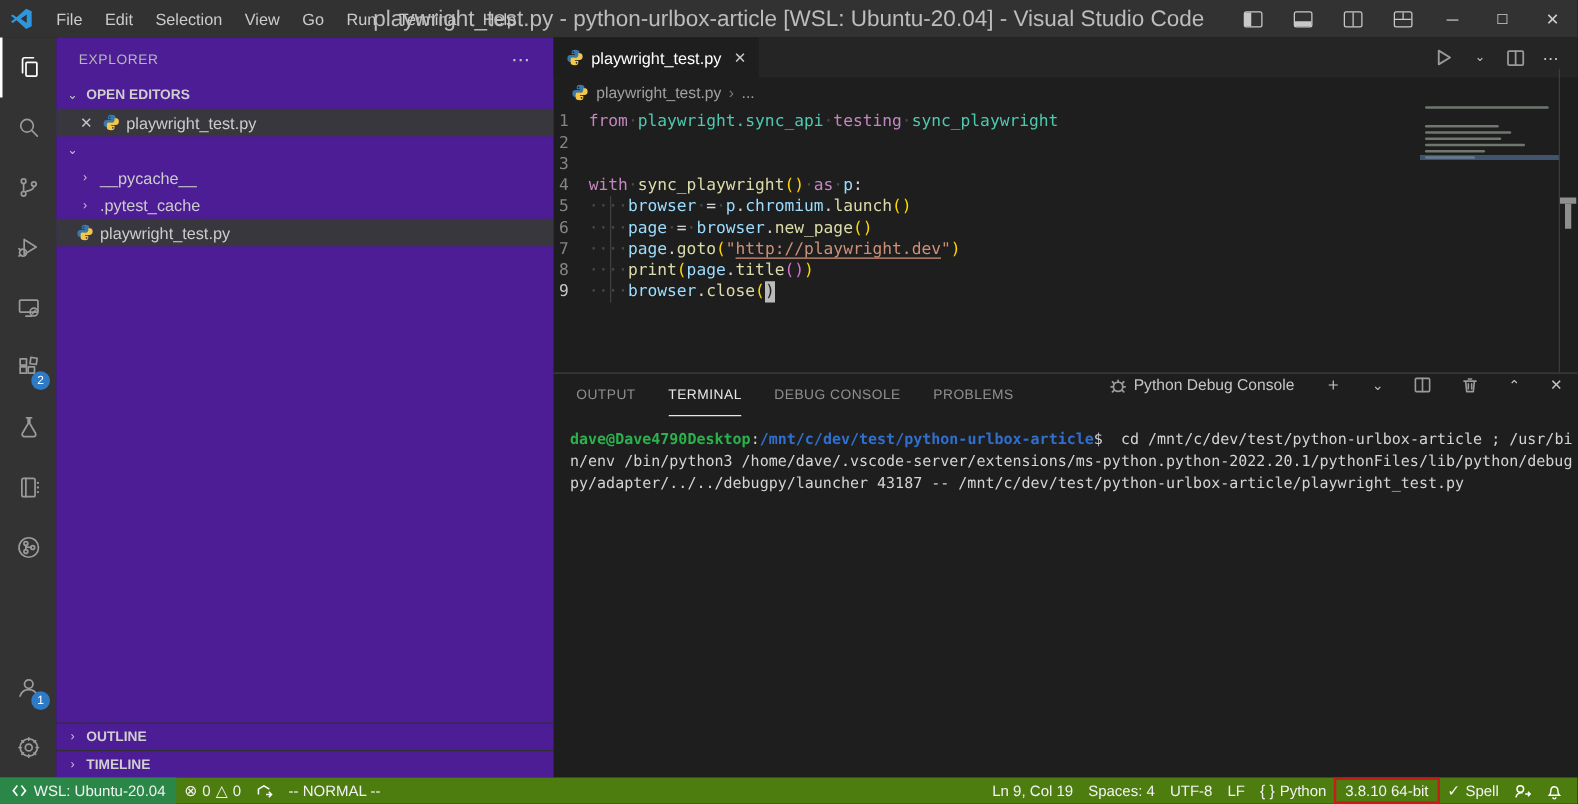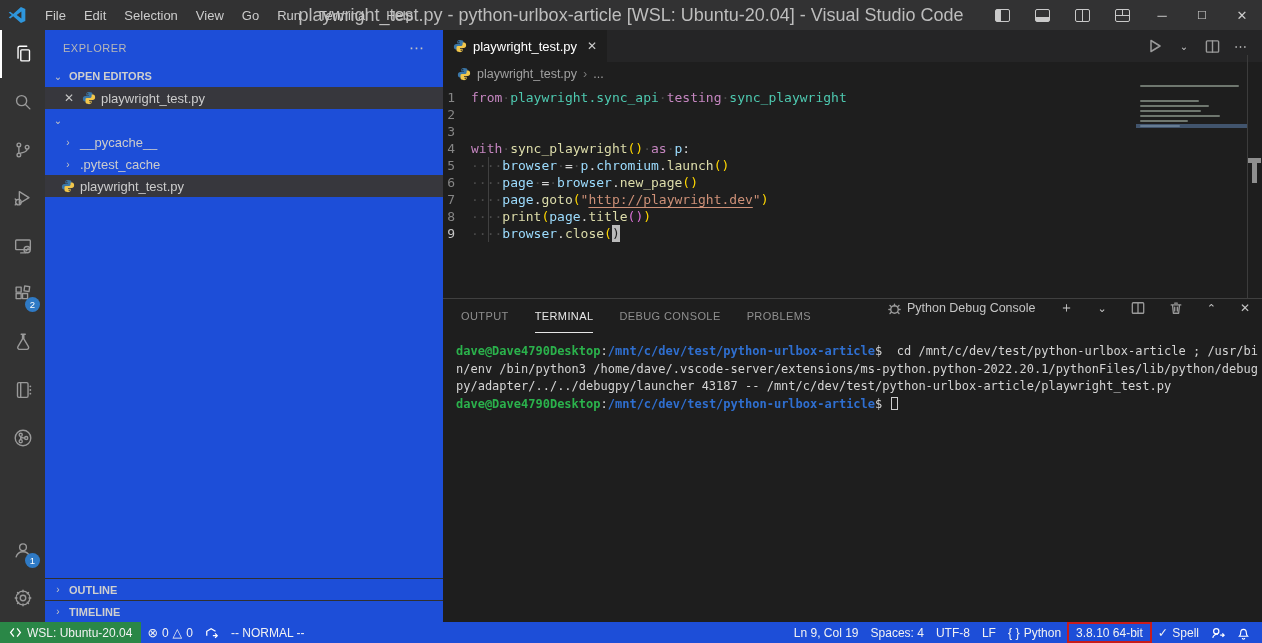--- a/index.html
+++ b/index.html
@@ -31,21 +31,21 @@
   .activitybar { position:absolute; left:0; top:30px; width:45px; height:592px; background:#333333;
     display:flex; flex-direction:column; align-items:stretch; }
   .ab-item { position:relative; height:48px; display:flex; align-items:center; justify-content:center; cursor:pointer; }
   .ab-item.active { border-left:2px solid #ffffff; }
   .ab-item.active .ic { stroke:#ffffff; }
   .badge { position:absolute; right:5px; bottom:6px; min-width:15px; height:15px; padding:0 3px; border-radius:50%;
     background:#2f7ac5; color:#fff; font-size:9.5px; display:flex; align-items:center; justify-content:center; }
   .ab-bottom { margin-top:auto; }
 
   
-  .sidebar { position:absolute; left:45px; top:30px; width:398px; height:592px; background:#1d4ed8; }
+  .sidebar { position:absolute; left:45px; top:30px; width:398px; height:592px; background:#4c1d95; }
   .sb-header { height:35px; display:flex; align-items:center; padding:0 18px; color:#b8b8b8; font-size:11px; letter-spacing:0.5px; }
   .sb-header .more { margin-left:auto; color:#c5c5c5; font-size:15px; letter-spacing:1px; cursor:pointer; }
   .sb-sect { height:22px; display:flex; align-items:center; gap:4px; padding:0 6px; font-weight:700; font-size:11px; color:#cfcfcf; cursor:pointer; }
   .chev { font-size:10px; color:#c5c5c5; width:14px; text-align:center; font-weight:400; }
   .tree-row { height:22px; display:flex; align-items:center; gap:5px; padding-left:16px; font-size:13px; color:#cccccc; cursor:pointer; }
   .tree-row.sel { background:#37373d; }
   .tree-row .close-x { width:16px; text-align:center; color:#c5c5c5; font-size:12px; }
   .sb-bottom { position:absolute; left:0; right:0; bottom:0; }
   .sb-bottom .sb-sect { border-top:1px solid #303031; height:22px; }
 
@@ -84,21 +84,21 @@
   .pa-glyph { font-size:14px; cursor:pointer; }
   .terminal { padding:10px 4px 0 13px; font-family:"DejaVu Sans Mono", monospace; font-size:12px; line-height:17.5px; color:#d4d4d4; }
   .t-line { white-space:pre; }
   .t-user{color:#2bb24c; font-weight:700;} .t-path{color:#2f6fd0; font-weight:700;} .t-pun{color:#d4d4d4} .t-cmd{color:#d4d4d4} 
   .t-out{color:#ececec; font-weight:700;}
   .t-highlight { display:inline-block; background:#4f4f4f; border:2px solid #c81c1c; padding:0 5px; margin:1px 0;
     box-shadow:3px 4px 4px rgba(0,0,0,0.45); }
   .t-cursor { display:inline-block; width:7px; height:13px; border:1px solid #cfcfcf; vertical-align:-2px; margin-left:1px; }
 
   
-  .statusbar { position:absolute; left:0; top:622px; width:1262px; height:21px; background:#1d4ed8; color:#f2f2f2;
+  .statusbar { position:absolute; left:0; top:622px; width:1262px; height:21px; background:#4d7c0f; color:#f2f2f2;
     display:flex; align-items:center; font-size:12px; }
   .sb-item { display:flex; align-items:center; gap:4px; padding:0 6px; height:100%; cursor:pointer; white-space:nowrap; }
   .remote { background:#2a8747; padding:0 9px; gap:5px; }
   .sb-right { margin-left:auto; display:flex; align-items:center; height:100%; padding-right:6px; }
   .sb-item.annotated { border:2px solid #c81c1c; padding:0 7px; }
   .glyph { font-size:12.5px; }
 </style>
 </head>
 <body>
 
@@ -358,21 +358,20 @@
           <path d="M2.5 4.5h11M6.5 2.5h3M4 4.5 5 14h6l1-9.5M6.5 7v4.5M9.5 7v4.5"></path>
         </svg>
       <span class="pa-glyph" style="font-size:11px;">⌃</span>
       <span class="pa-glyph" style="font-size:12px;">✕</span>
     </div>
   </div>
   <div class="terminal" id="terminal">
       <div class="t-line"><span class="t-user">dave@Dave4790Desktop</span><span class="t-pun">:</span><span class="t-path">/mnt/c/dev/test/python-urlbox-article</span><span class="t-pun">$</span><span class="t-cmd">  cd /mnt/c/dev/test/python-urlbox-article ; /usr/bi</span></div>
       <div class="t-line"><span class="t-cmd">n/env /bin/python3 /home/dave/.vscode-server/extensions/ms-python.python-2022.20.1/pythonFiles/lib/python/debug</span></div>
       <div class="t-line"><span class="t-cmd">py/adapter/../../debugpy/launcher 43187 -- /mnt/c/dev/test/python-urlbox-article/playwright_test.py</span></div>
-      <div class="t-line"><span class="t-user">dave@Dave4790Desktop</span><span class="t-pun">:</span><span class="t-path">/mnt/c/dev/test/python-urlbox-article</span><span class="t-pun">$</span><span class="t-cmd"> </span><span class="t-cursor"></span></div>
     </div>
 </div>
 
 <div class="statusbar">
   <div class="sb-item remote">
     <svg width="13" height="13" viewBox="0 0 16 16" style="stroke:#fff;fill:none;stroke-width:1.6;">
       <path d="M6 3 2 8l4 5M10 3l4 5-4 5"></path>
     </svg>
     <span>WSL: Ubuntu-20.04</span>
   </div>

